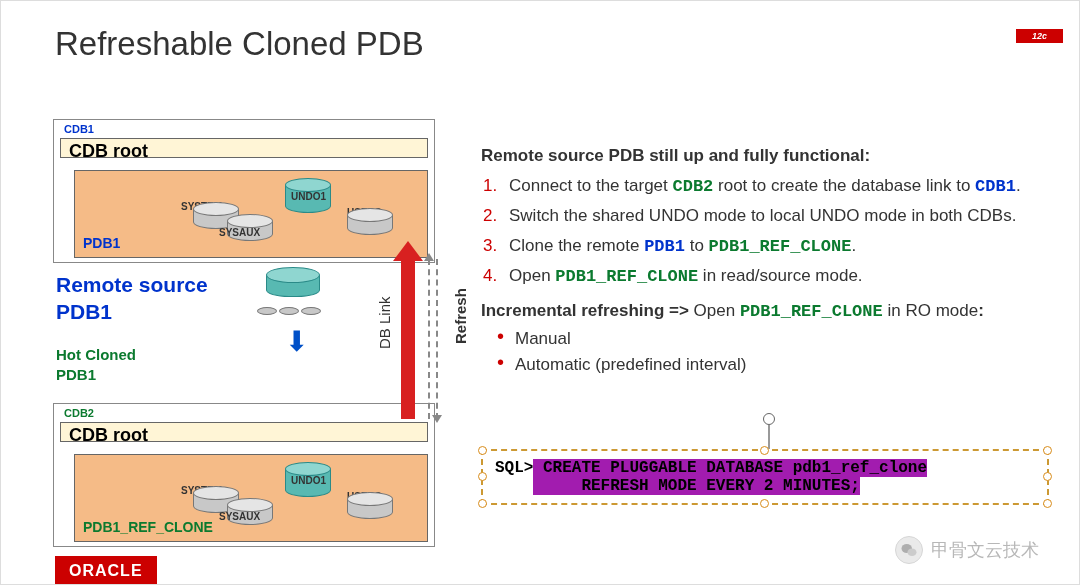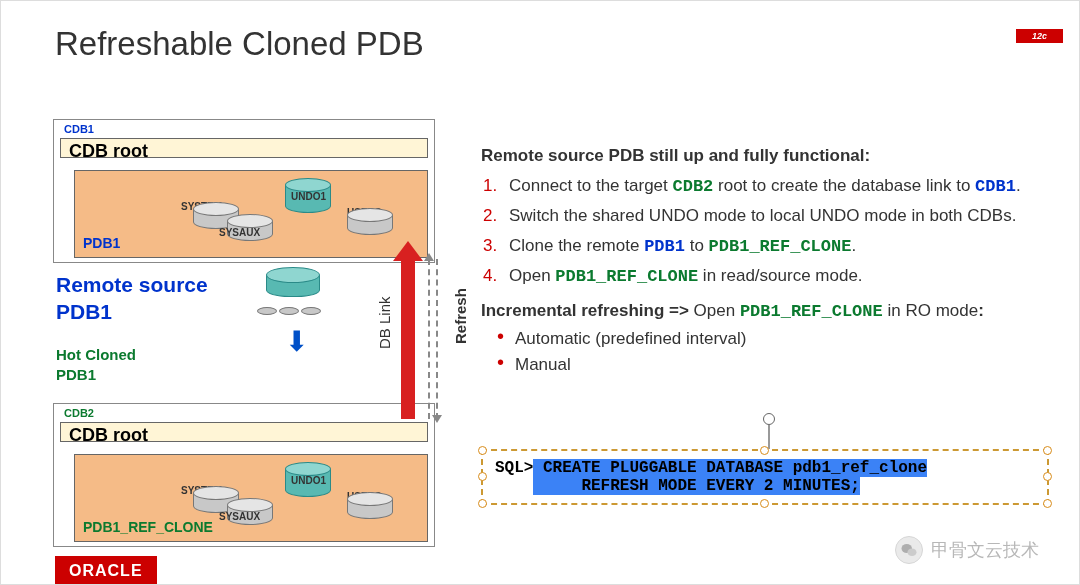--- a/index.html
+++ b/index.html
@@ -217,21 +217,21 @@
     border: 2px dashed #cc9933;
     padding: 8px 12px;
     background:#fff;
   }
   .sql-box .line {
     font-family: "Courier New", monospace;
     font-size: 16px;
     font-weight: bold;
     white-space: pre;
   }
-  .sql-box .hl { background: #3b82f6; }
+  .sql-box .hl { background: #a21caf; }
   .sql-handle {
     position:absolute; width:9px; height:9px;
     background:#fff; border:1.5px solid #d88c1a; border-radius:50%;
   }
   .oracle-logo {
     position:absolute;
     bottom:0; left:54px;
     background:#c00;
     color:#fff;
     font-weight:bold;
@@ -361,22 +361,22 @@
   <ol>
     <li><span class="num">1.</span><span>Connect to the target </span><span class="code green">CDB2</span><span> root to create the database link to </span><span class="code blue">CDB1</span><span>.</span></li>
     <li><span class="num">2.</span><span>Switch the shared UNDO mode to local UNDO mode in both CDBs.</span></li>
     <li><span class="num">3.</span><span>Clone the remote </span><span class="code blue">PDB1</span><span> to </span><span class="code green">PDB1_REF_CLONE</span><span>.</span></li>
     <li><span class="num">4.</span><span>Open </span><span class="code green">PDB1_REF_CLONE</span><span> in read/source mode.</span></li>
   </ol>
   <div>
     <b>Incremental refreshing =&gt; </b><span>Open </span><span class="code green">PDB1_REF_CLONE</span><span> in RO mode</span><b>:</b>
   </div>
   <ul class="bullets">
+    <li>Manual</li>
     <li>Automatic (predefined interval)</li>
-    <li>Manual</li>
   </ul>
 </div>
 
 <div class="rot-handle"></div>
 <div class="rot-stem"></div>
 
 <div class="sql-box">
   <div class="sql-handle" style="top:-5px;left:-5px"></div>
   <div class="sql-handle" style="top:-5px;right:-5px"></div>
   <div class="sql-handle" style="bottom:-5px;left:-5px"></div>

